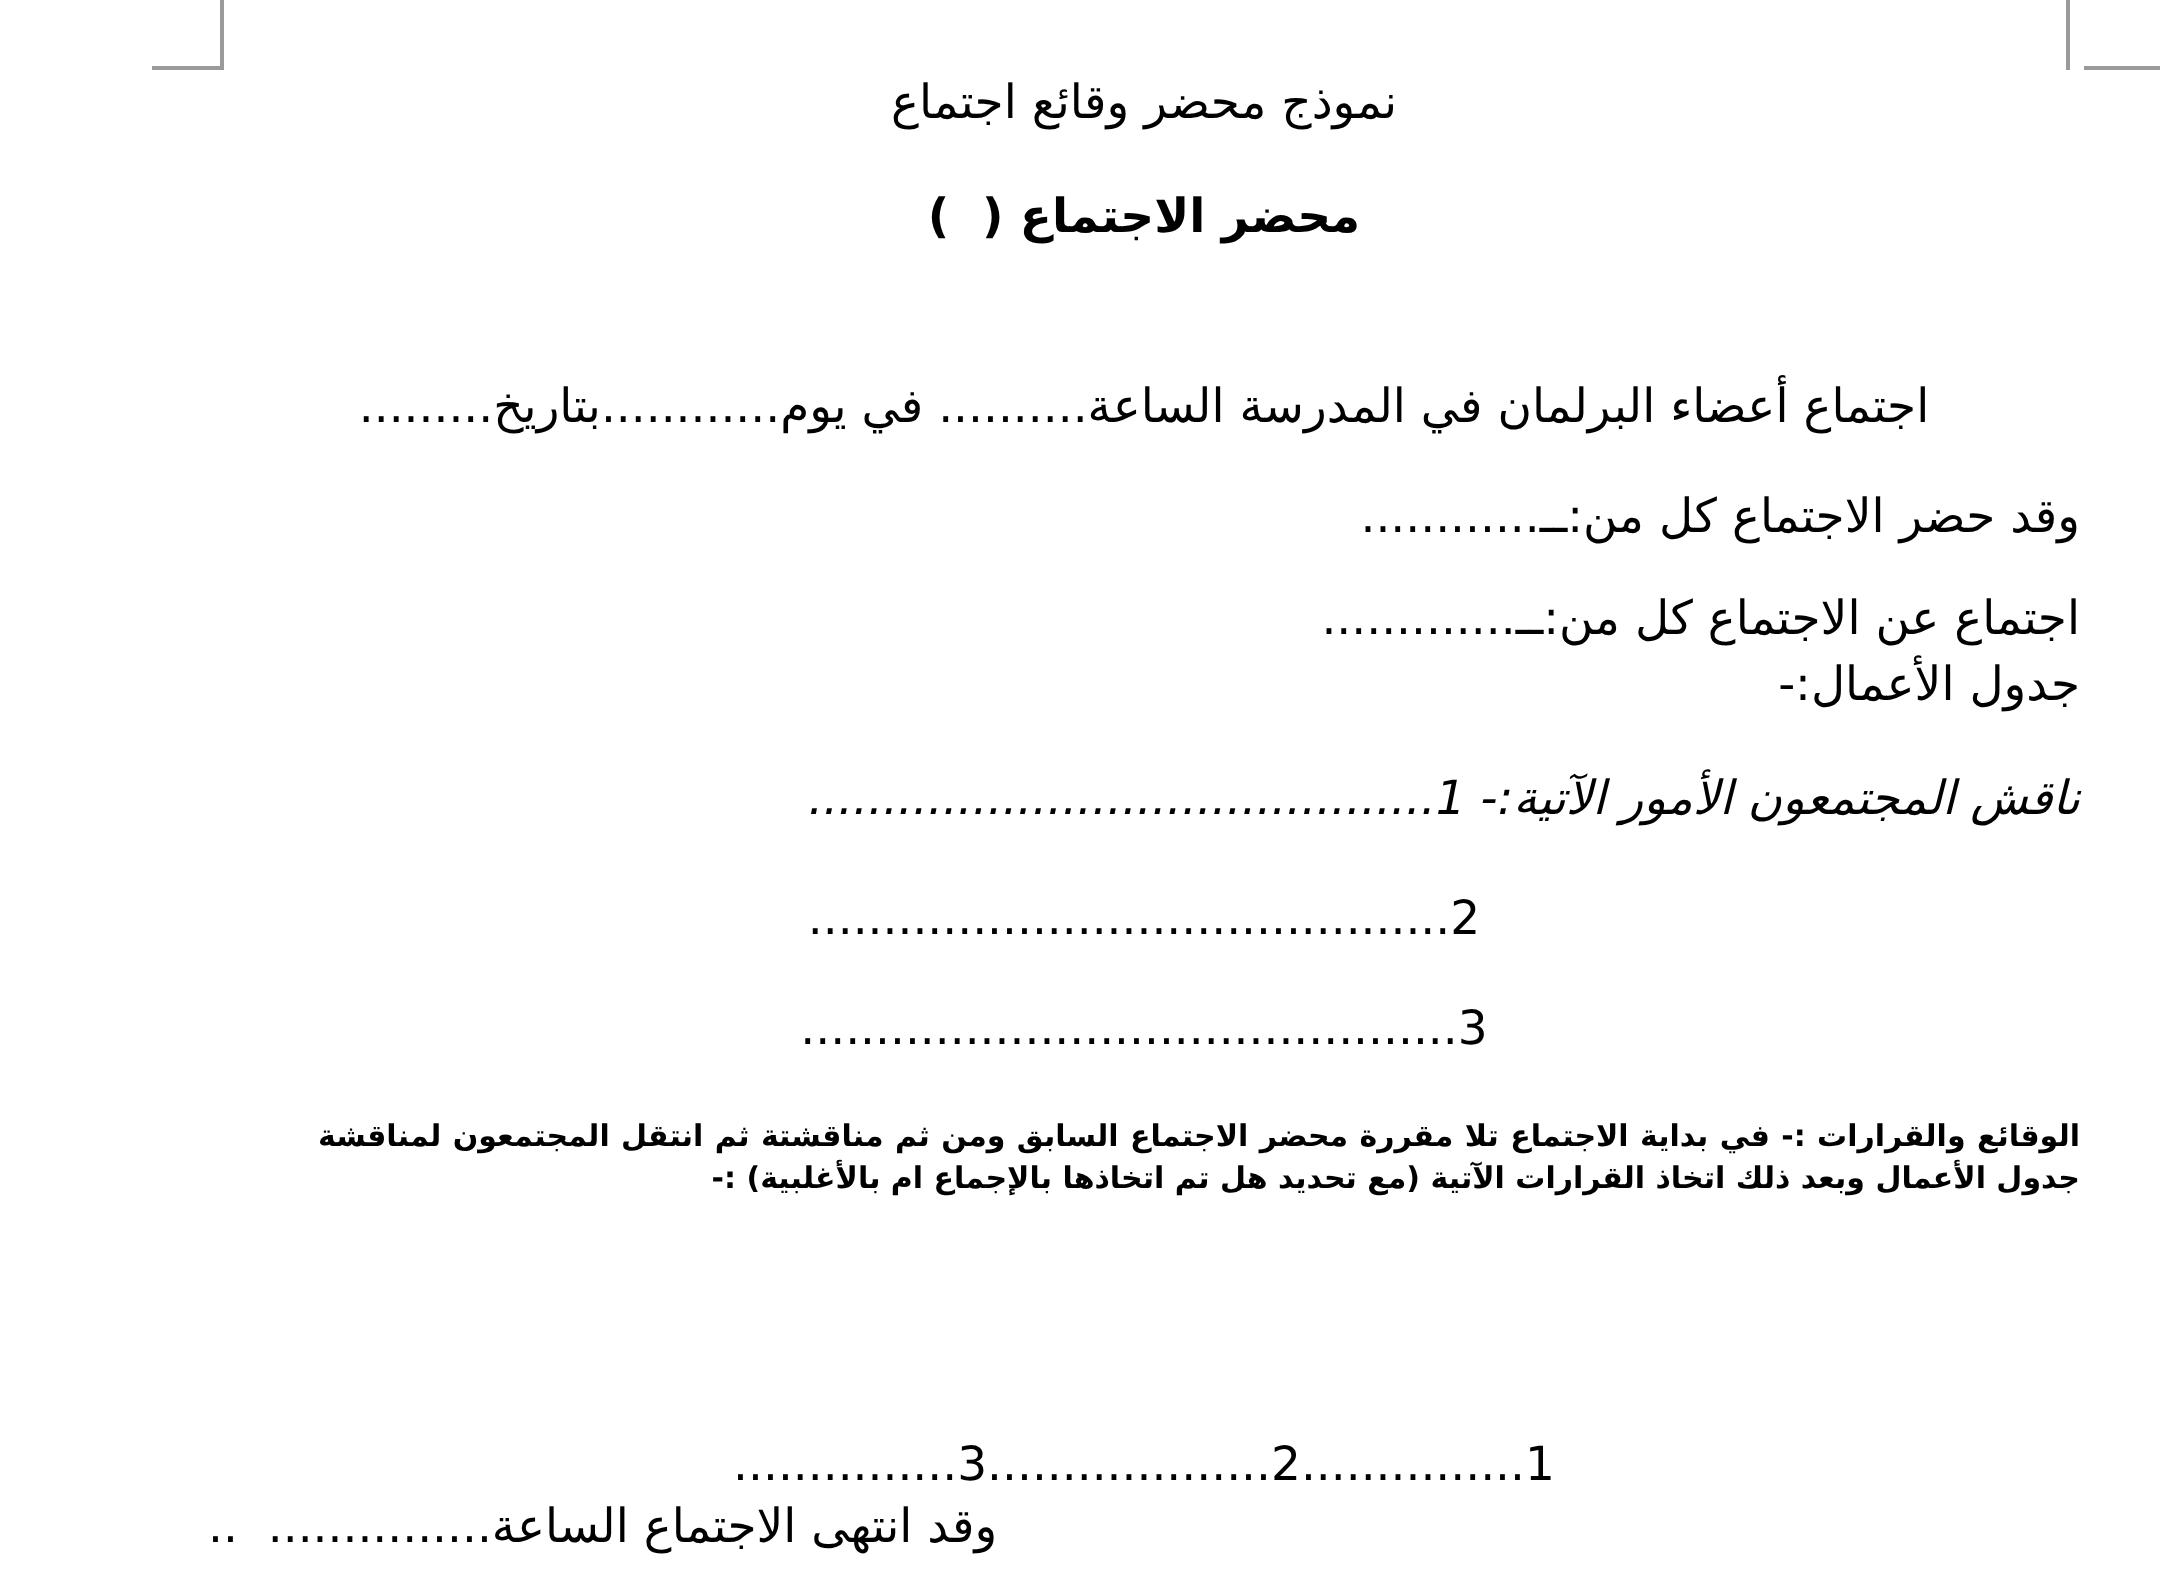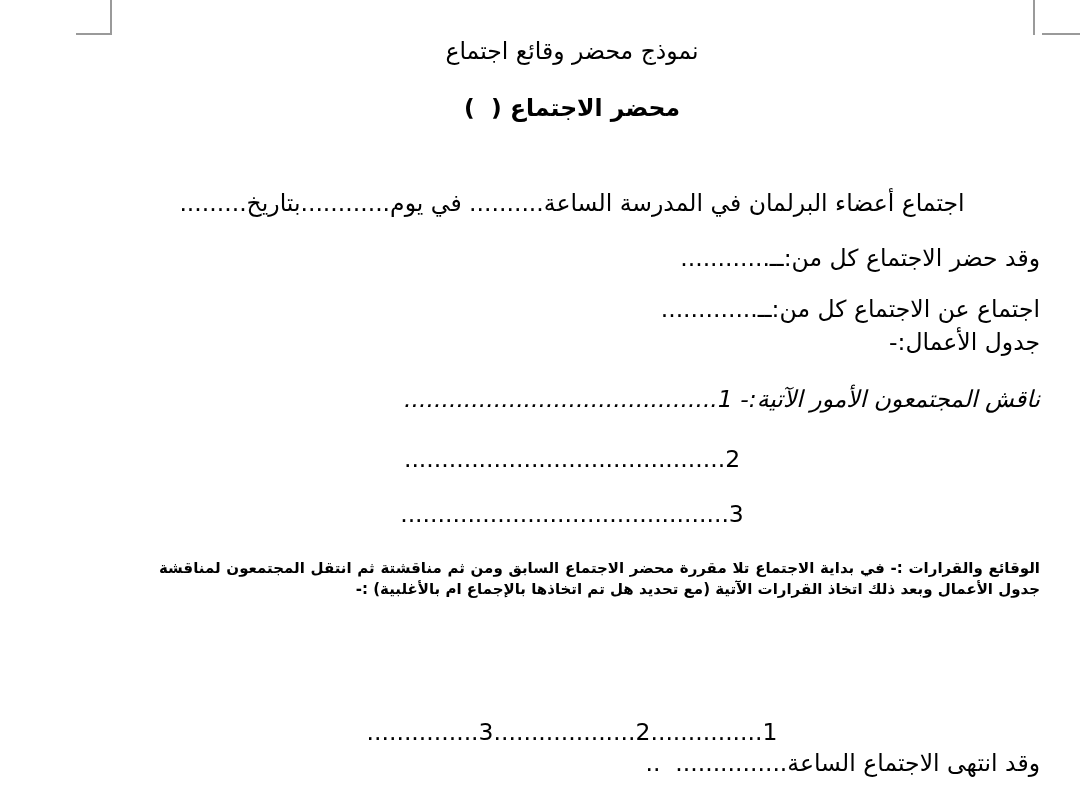--- a/index.html
+++ b/index.html
@@ -84,21 +84,21 @@
   .l-agenda   { position: absolute; top: 327px; left: 0; right: 0; }
   .l-item1    { position: absolute; top: 384px; left: 0; right: 0; font-style: italic; }
   .l-item2    { position: absolute; top: 444px; left: 0; right: 0; }
   .l-item3    { position: absolute; top: 499px; left: 0; right: 0; }
   .l-body     { position: absolute; top: 558px; left: 55px; right: 0; }
   .l-decision { position: absolute; top: 692px; left: 0; right: 0; margin-top: 25px; }
   .l-closing  { position: absolute; top: 748px; left: 0; right: 0; }
 
   .l-present, .l-absent { text-align: right; margin-top: 28px; }
   .l-decision { text-align: center; }
-  .l-closing  { text-align: right; }
+  .l-closing  { text-align: left; }
   .l-item2, .l-item3 { text-align: center; }
 </style>
 </head>
 <body>
 
 <div class="page">
 
   <div class="crop-mark tl">
     <span class="v"></span>
     <span class="h"></span>

